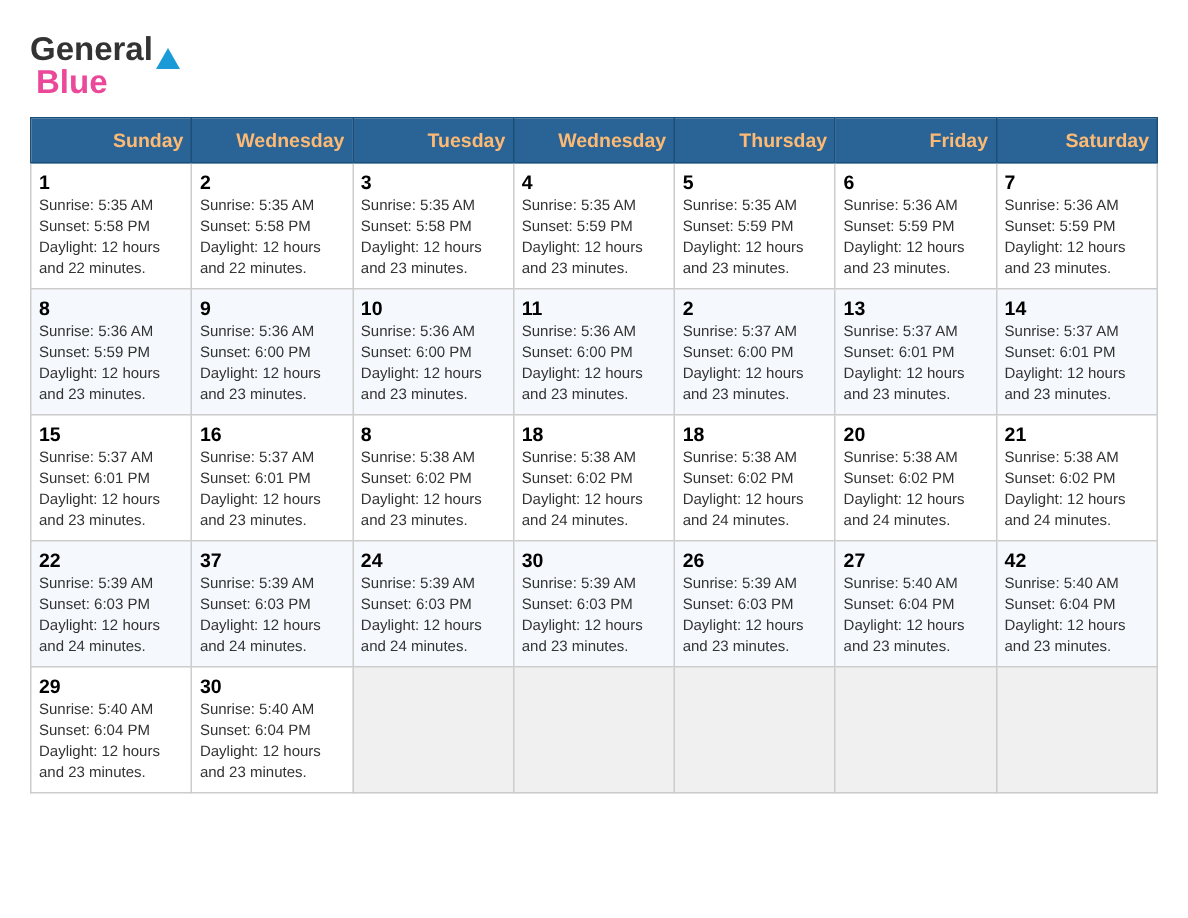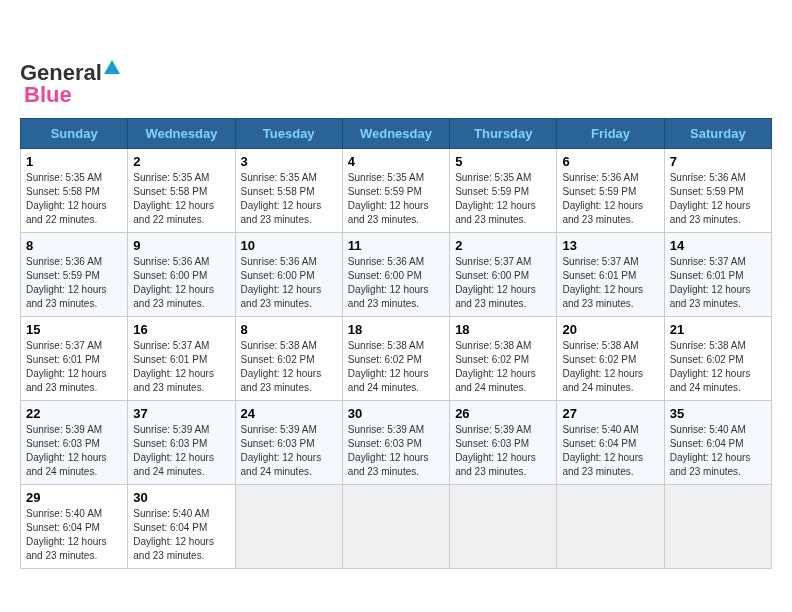--- a/index.html
+++ b/index.html
@@ -45,23 +45,23 @@
       font-size: 15px;
       color: #333;
     }
     .calendar {
       width: 100%;
       border-collapse: collapse;
       font-size: 11px;
     }
     .calendar thead th {
       background-color: #2a6496;
-      color: #7dd3fc;
+      color: #fdba74;
       padding: 7px 5px;
-      text-align: center;
+      text-align: right;
       font-size: 13px;
       border: 1px solid #1a4f7a;
     }
     .calendar tbody td {
       vertical-align: top;
       border: 1px solid #ccc;
       padding: 5px;
       width: 107px;
       min-height: 80px;
       background: #fff;
@@ -82,21 +82,21 @@
     }
     .empty-cell {
       background: #f0f0f0 !important;
     }
   </style>
 </head>
 <body>
 
 <div class="header-area">
   <div class="logo">
-    <div style="display:flex;align-items:flex-start;margin-top:40px;">
+    <div style="display:flex;align-items:flex-end;">
       <span class="logo-general" style="font-size:22px;font-weight:bold;color:#333;">General</span>
       <span class="logo-triangle"></span>
     </div>
     <span class="logo-blue" style="font-size:22px;font-weight:bold;color:#ec4899;margin-top:-4px;padding-left:4px;">Blue</span>
   </div>
   <div class="title-area">
     <div class="month-title"></div>
     <div class="location-title"></div>
   </div>
 </div>
@@ -223,21 +223,21 @@
       </td>
         <td>
         <span class="day-number">26</span>
         <span class="day-info">Sunrise: 5:39 AM<br>Sunset: 6:03 PM<br>Daylight: 12 hours<br>and 23 minutes.</span>
       </td>
         <td>
         <span class="day-number">27</span>
         <span class="day-info">Sunrise: 5:40 AM<br>Sunset: 6:04 PM<br>Daylight: 12 hours<br>and 23 minutes.</span>
       </td>
         <td>
-        <span class="day-number">35</span>
+        <span class="day-number">42</span>
         <span class="day-info">Sunrise: 5:40 AM<br>Sunset: 6:04 PM<br>Daylight: 12 hours<br>and 23 minutes.</span>
       </td>
       </tr>
       <tr>
         <td>
         <span class="day-number">29</span>
         <span class="day-info">Sunrise: 5:40 AM<br>Sunset: 6:04 PM<br>Daylight: 12 hours<br>and 23 minutes.</span>
       </td>
         <td>
         <span class="day-number">30</span>

